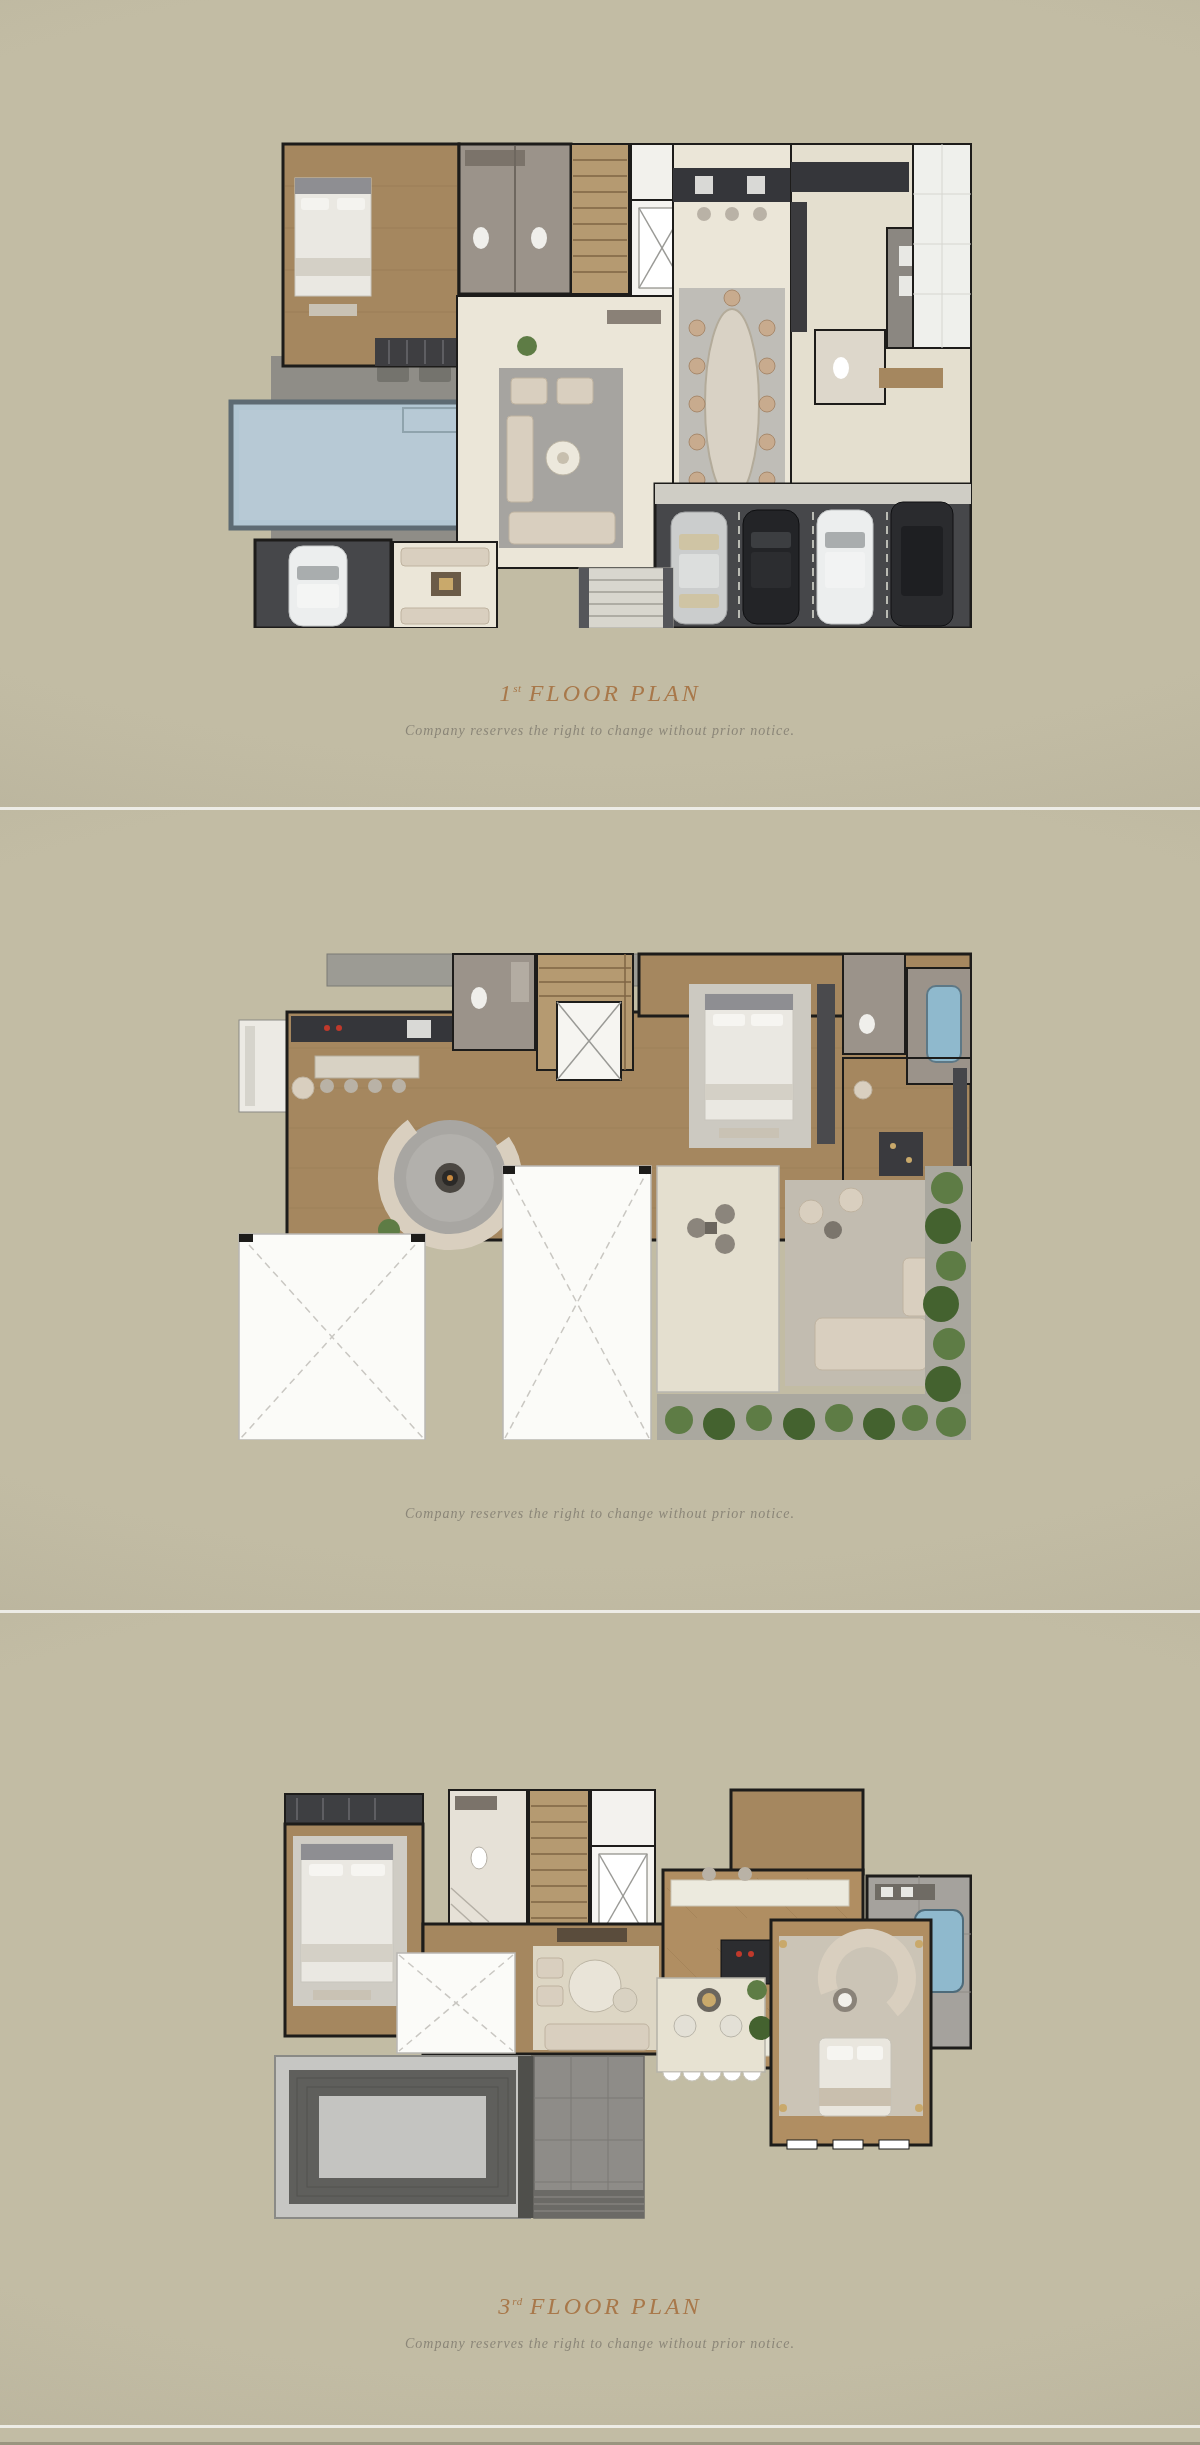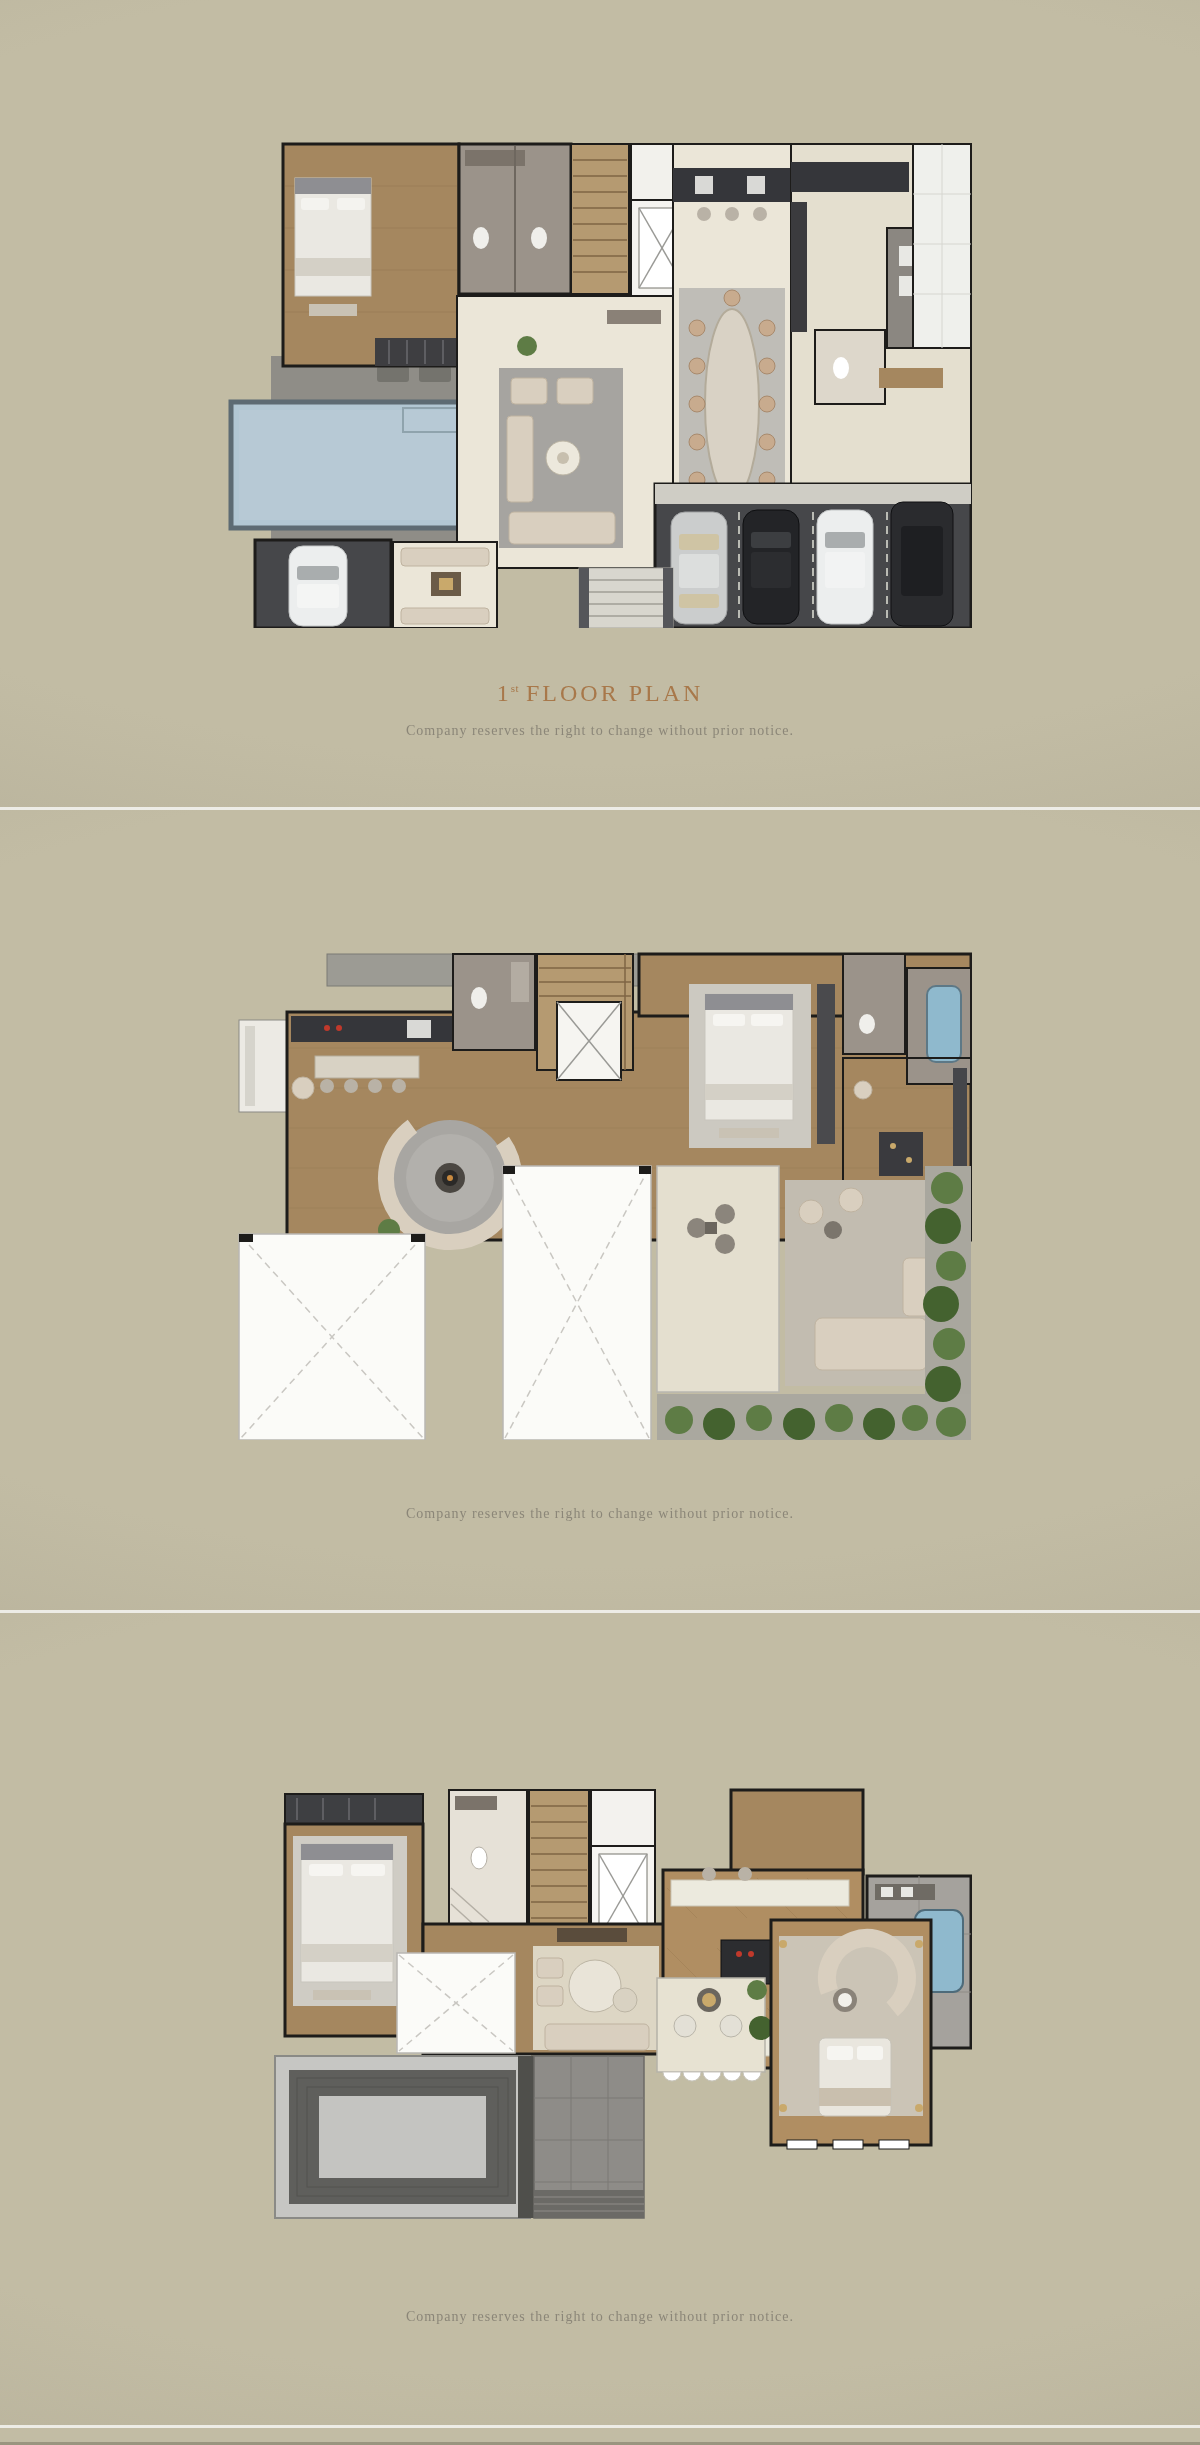--- a/index.html
+++ b/index.html
@@ -1,21 +1,21 @@
 <!DOCTYPE html>
 <html style="--background: #c2bca4; --background-edge: #b1ab95; --divider: #edece6; --title-text: #a8784a; --disclaimer-text: #8b8678; --wall: #1d1c1a; --wood-floor: #a5875f; --wood-dark: #7f6544; --stair-wood: #b59a71; --cream-floor: #ebe6d8; --cream-floor-2: #e4dfcf; --rug-gray: #a6a4a0; --rug-light: #c7c4bc; --marble: #9b938a; --deck-gray: #8f8d87; --garage-dark: #46474a; --apron: #cfcdc5; --pool-blue: #b2c7d3; --pool-edge: #5d6b73; --tub-blue: #8fb9cd; --void-white: #fbfbf8; --dash-gray: #c9c7c2; --plant-green: #5e7c45; --plant-green-dark: #44622f; --sofa-beige: #d9cfbf; --counter-dark: #35363a; --roof-light: #c6c6c3; --roof-dark: #5f5f5c; --white-tile: #eff0ec; --car-white: #eceeee; --car-silver: #cbcdcd; --car-black: #232427; --herringbone-wood: #b08e62; --patio-gray: #8e8c88;"><head>
 <meta charset="utf-8">
 <style>
   html,body{margin:0;padding:0;background:#9a957f;}
   #page{width:1200px;height:2445px;position:relative;margin:0 auto;
         font-family:"Liberation Serif", serif; overflow:hidden;}
   .section{position:relative;overflow:hidden;
     background:
       radial-gradient(ellipse 140% 90% at 50% 45%, var(--background,#c2bca4) 55%, var(--background-edge,#b2ac96) 100%);
-    border-bottom:3px solid var(--divider,#edece6);}
+    border-bottom:3px solid var(--divider,#edece6);font-style:italic;}
   #sec1{height:807px;}
   #sec2{height:800px;}
   #sec3{height:812px;}
   .peek{height:14px;background:var(--background,#c2bca4);}
   .plan{position:absolute;left:227px;}
   #sec1 .plan{top:116px;}
   #sec2 .plan{top:118px;}
   #sec3 .plan{top:125px;}
   .caption{position:absolute;left:0;right:0;top:680px;text-align:center;}
   .plan-title{margin:0;font-weight:400;font-size:24px;letter-spacing:2px;
@@ -532,18 +532,19 @@
         <rect x="307" y="452" width="110" height="28" fill="#6b6a66"></rect>
         <g stroke="#83827e" stroke-width="1.5">
             <line x1="307" y1="459" x2="417" y2="459"></line>
             <line x1="307" y1="466" x2="417" y2="466"></line>
             <line x1="307" y1="473" x2="417" y2="473"></line>
           </g>
       </g>
     </svg>
 
     <div class="caption">
+      <h2 class="plan-title"><span>3</span><sup>rd</sup><span class="rest">FLOOR PLAN</span></h2>
       <p class="disclaimer">Company reserves the right to change without prior notice.</p>
     </div>
   </section>
 
   <div class="peek"></div>
 </div>
 
 </body></html>

